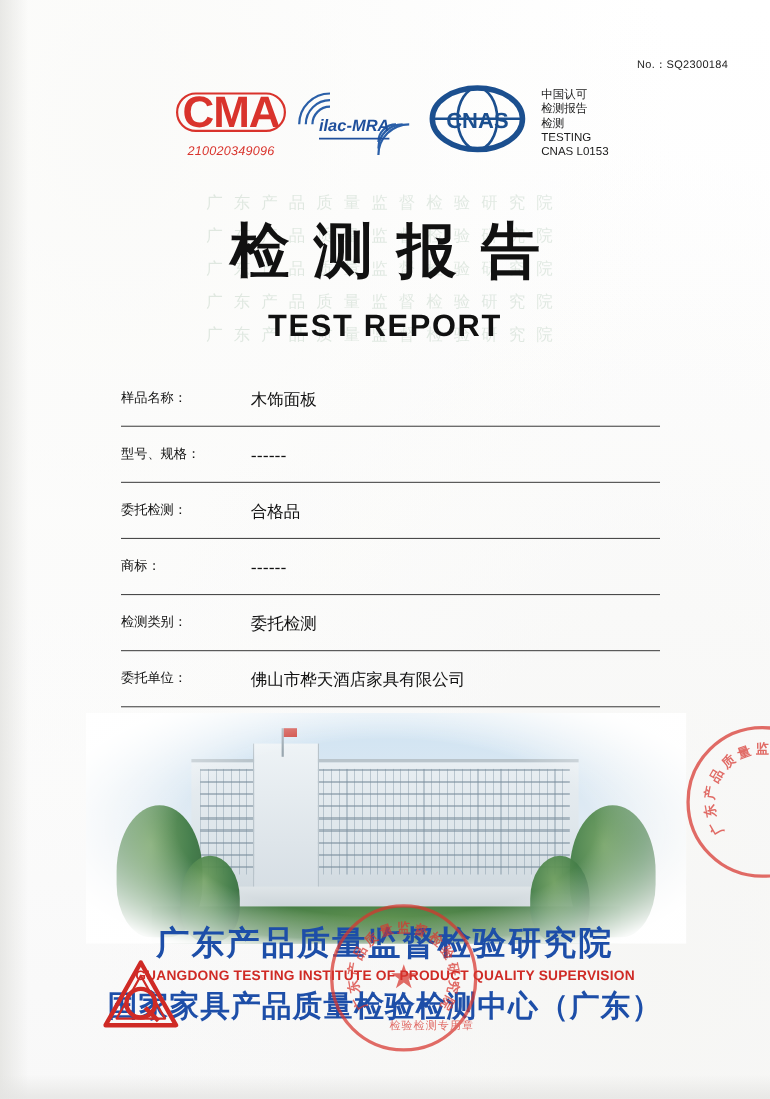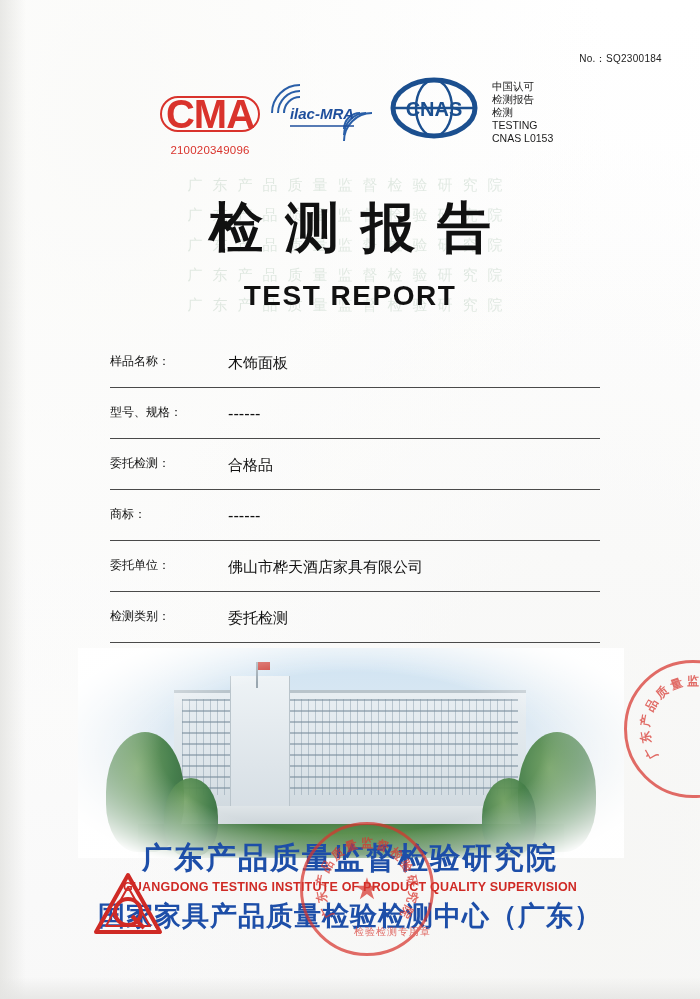--- a/index.html
+++ b/index.html
@@ -46,21 +46,21 @@
     top: 76px;
     left: 150px;
     width: 420px;
     height: 90px;
   }
 
   
   .cma {
     position: absolute;
     left: 0px;
-    top: 16px;
+    top: 4px;
     width: 120px;
     text-align: center;
   }
   .cma-mark {
     font-size: 40px;
     font-weight: bold;
     color: #d9332c;
     letter-spacing: -1px;
     line-height: 44px;
     font-family: "Liberation Sans", sans-serif;
@@ -76,20 +76,21 @@
     height: 36px;
     border: 2px solid #d9332c;
     border-radius: 18px;
     box-sizing: border-box;
   }
   .cma-code {
     margin-top: 8px;
     font-size: 11.5px;
     color: #d9332c;
     letter-spacing: 0.2px;
+    font-style: italic;
   }
 
   
   .ilac {
     position: absolute;
     left: 118px;
     top: 6px;
     width: 108px;
     height: 62px;
   }
@@ -498,28 +499,28 @@
       <div class="field-line"></div>
     </div>
 
     <div class="field-row">
       <div class="field-label">商标：</div>
       <div class="field-value">------</div>
       <div class="field-line"></div>
     </div>
 
     <div class="field-row">
+      <div class="field-label">检测类别：</div>
+      <div class="field-value">委托检测</div>
+      <div class="field-line"></div>
+    </div>
+
+    <div class="field-row">
       <div class="field-label">委托单位：</div>
       <div class="field-value">佛山市桦天酒店家具有限公司</div>
-      <div class="field-line"></div>
-    </div>
-
-    <div class="field-row">
-      <div class="field-label">检测类别：</div>
-      <div class="field-value">委托检测</div>
       <div class="field-line"></div>
     </div>
   </div>
 
   <div id="building">
     <div class="sky"></div>
     <div class="bldg">
       <div class="floors"></div>
     </div>
     <div class="center-block"></div>

